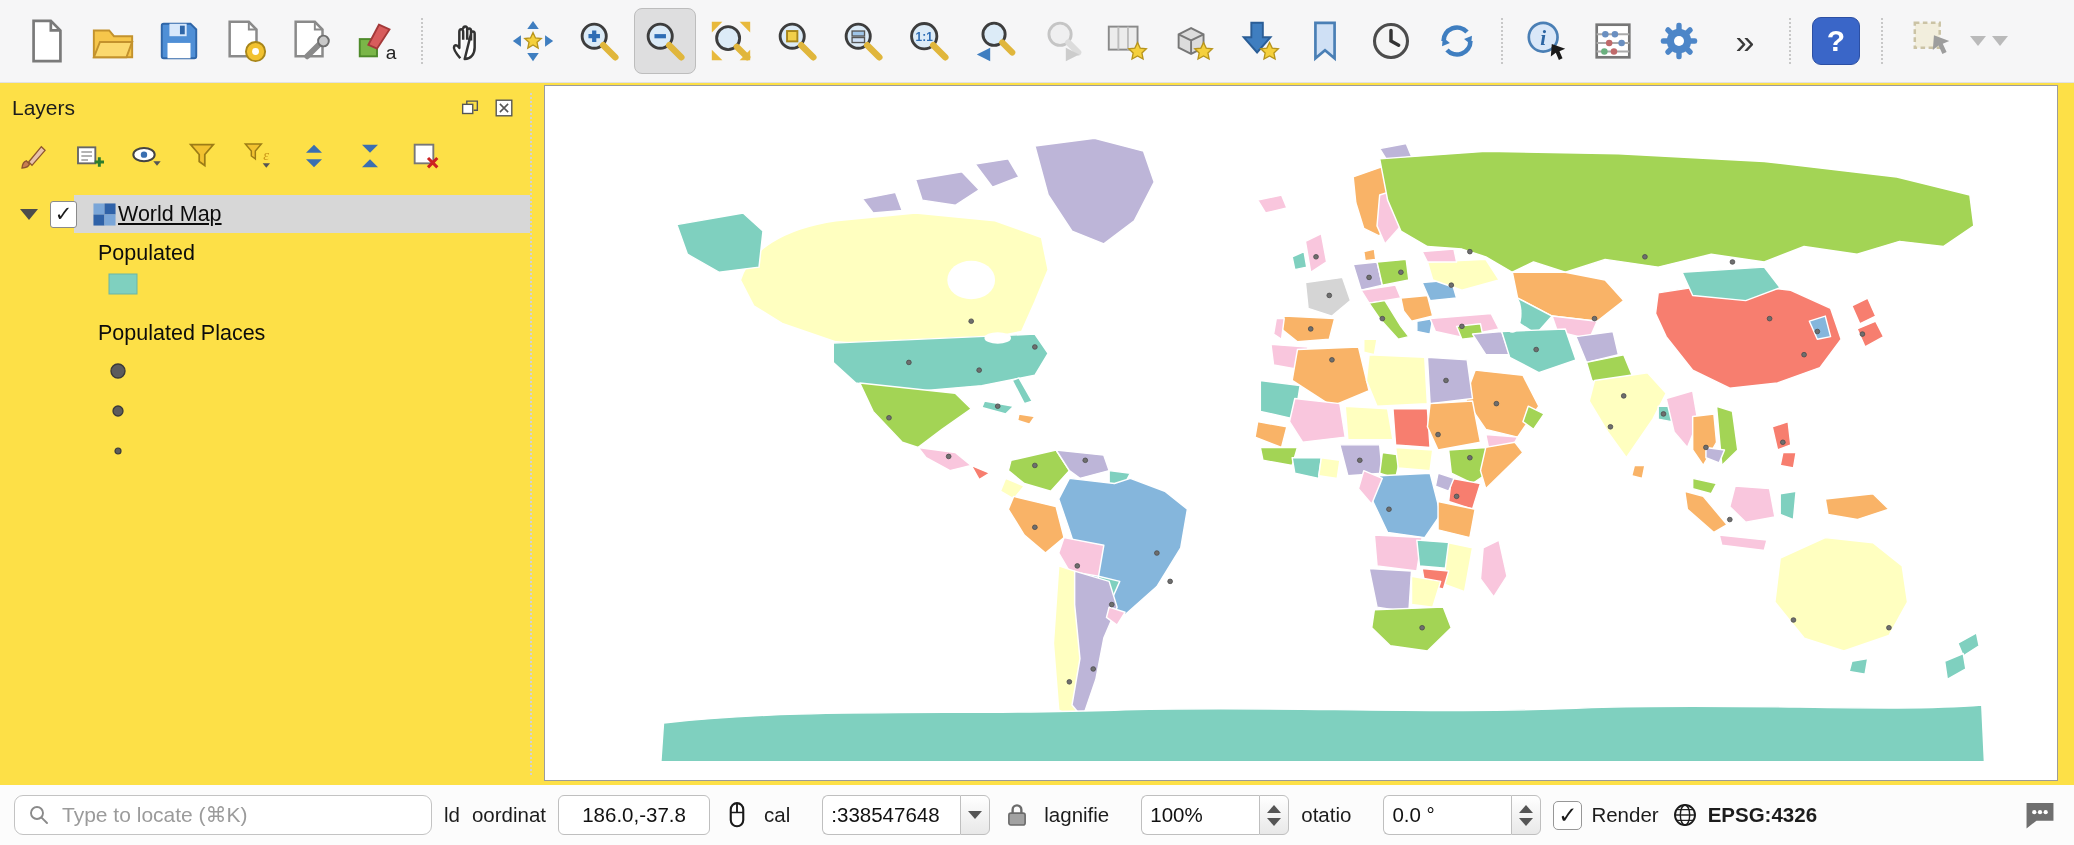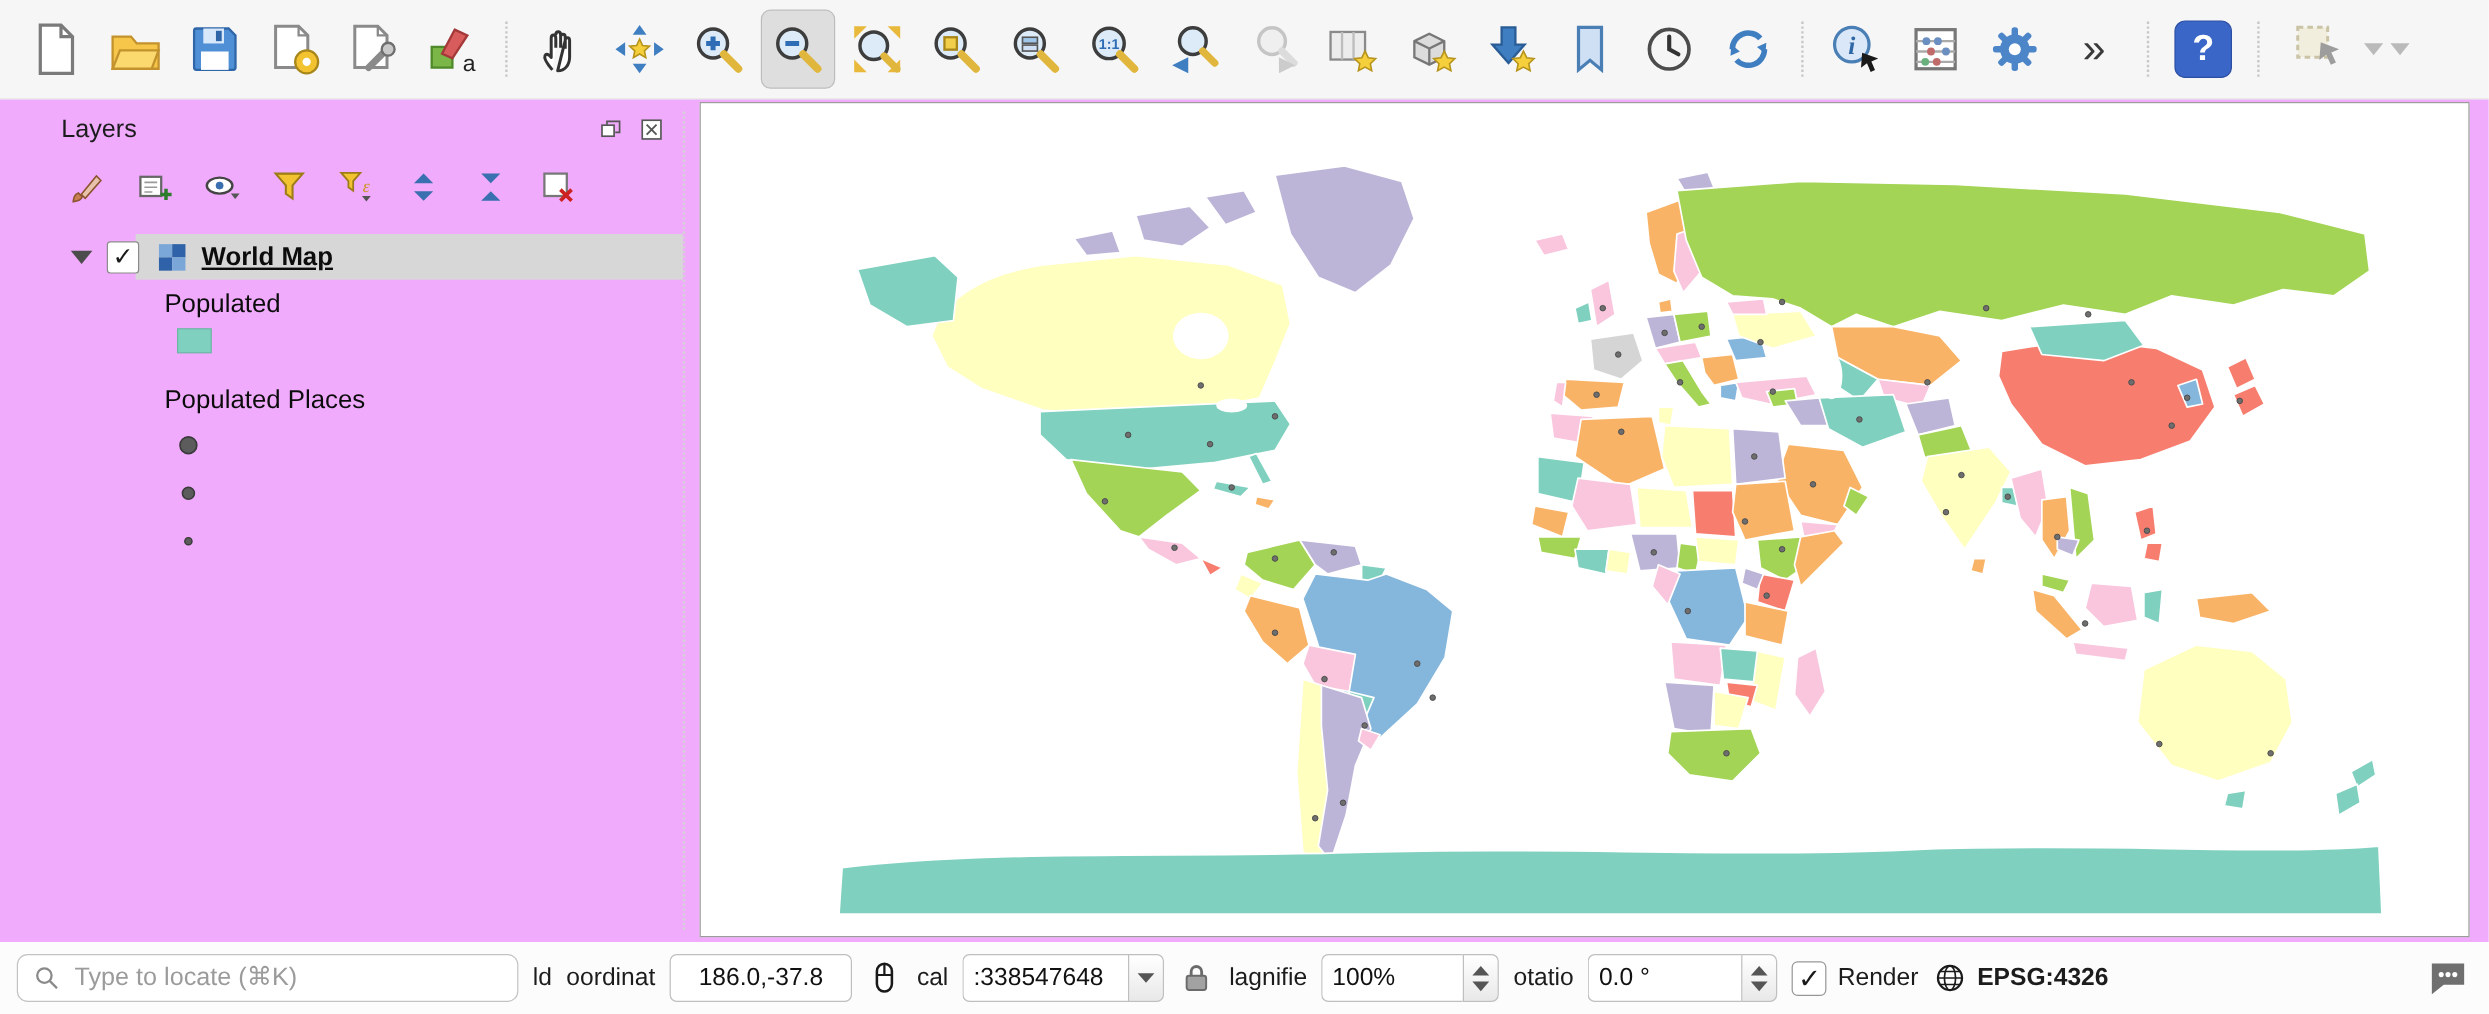--- a/index.html
+++ b/index.html
@@ -17,40 +17,40 @@
   .tsep{flex:0 0 0px;height:46px;border-left:2px dotted #c8c8c8;margin:0 9px;}
   .overflow{font-size:34px;color:#3a3a3a;background:none;border:none;padding:0 8px;height:66px;}
   .helpbtn{width:48px;height:48px;background:#3a66c8;border:1px solid #2c4fa3;border-radius:9px;
     color:#fff;font-size:30px;font-weight:bold;display:flex;align-items:center;justify-content:center;
     margin:0 8px;flex:0 0 auto;}
   .selgroup{display:flex;align-items:center;gap:6px;opacity:.55;margin-left:6px;}
   .caret-down{width:0;height:0;border-left:8px solid transparent;border-right:8px solid transparent;
     border-top:10px solid #8a8a8a;}
 
   
-  .main{flex:1 1 auto;display:flex;min-height:0;background:#f0abfc;padding-left:39px;}
+  .main{flex:1 1 auto;display:flex;min-height:0;background:#fde047;}
   .layers-panel{flex:0 0 530px;width:530px;padding:8px 0 0 12px;box-sizing:border-box;position:relative;}
   .panel-header{display:flex;align-items:center;height:34px;padding-right:14px;}
   .panel-title{font-size:21px;color:#1c1c1c;}
   .winbtns{margin-left:auto;display:flex;gap:10px;}
   .winbtn{width:24px;height:24px;background:none;border:none;padding:0;display:flex;align-items:center;justify-content:center;}
   .winbtn svg{width:22px;height:22px;}
   .panel-toolbar{display:flex;align-items:center;gap:16px;margin:10px 4px 16px 2px;height:42px;}
   .ptbtn{background:none;border:none;padding:0;width:40px;height:38px;display:flex;align-items:center;justify-content:center;}
   .ptbtn svg{width:32px;height:32px;}
 
   .tree{font-size:21.5px;color:#0c0c0c;position:relative;}
   .tree-row{display:flex;align-items:center;height:42px;position:relative;z-index:0;}
   .tree-row.selected::before{content:"";position:absolute;left:62px;right:0;top:2px;bottom:2px;background:#d7d7d7;z-index:-1;}
   .expander{width:0;height:0;border-left:9px solid transparent;border-right:9px solid transparent;
     border-top:11px solid #4c4c4c;margin:0 12px 0 8px;}
   .cb{width:25px;height:25px;border:1.5px solid #8a8a8a;border-radius:3px;background:#fff;
     display:flex;align-items:center;justify-content:center;font-size:21px;color:#1a1a1a;margin-right:14px;}
   .group-icon svg{width:27px;height:27px;display:block;}
-  .group-label{font-weight:bold;text-decoration:underline;margin-left:11px;}
+  .group-label{font-weight:normal;text-decoration:underline;}
   .child{margin-left:86px;}
   .child-label{height:36px;display:flex;align-items:center;}
   .child-sym{margin:2px 0 14px 10px;}
   .dotrow{height:40px;display:flex;align-items:center;margin-left:10px;}
 
   .splitter{flex:0 0 12px;border-left:2px dotted #d2d2d2;margin:10px 0;}
   .map-wrap{flex:1 1 auto;position:relative;}
   .map-canvas{position:absolute;left:0;top:2px;right:16px;bottom:4px;border:1px solid #9c9c9c;background:#fff;}
   .map-inner{position:absolute;left:92px;right:54px;top:42px;bottom:8px;}
   .map-inner svg{width:100%;height:100%;display:block;}
@@ -62,21 +62,21 @@
     display:flex;align-items:center;padding:0 12px;gap:9px;box-sizing:border-box;}
   .locator svg{width:24px;height:24px;flex:0 0 auto;}
   .locator input{border:none;outline:none;flex:1;font-size:21px;color:#4c1d95;background:transparent;
     font-family:"Liberation Sans",sans-serif;}
   .locator input::placeholder{color:#9b9b9b;}
   .sb-label{white-space:nowrap;}
   .sb-box{height:40px;border:1.5px solid #bfbfbf;border-radius:6px;background:#fff;box-sizing:border-box;
     font-size:20.5px;color:#111;font-family:"Liberation Sans",sans-serif;padding:0 8px;outline:none;}
   .coord{width:152px;text-align:center;}
   .combo,.spin{display:flex;align-items:stretch;height:40px;}
-  .combo input,.spin input{border-radius:6px 0 0 6px;border-right:none;}
+  .combo input,.spin input{border-radius:6px 0 0 6px;border-right:none;margin-left:20px;}
   .scaleval{width:138px;text-align:left;}
   .magval{width:118px;}
   .rotval{width:128px;}
   .dropbtn,.steppers{width:30px;border:1.5px solid #bfbfbf;border-radius:0 6px 6px 0;
     background:linear-gradient(#ffffff,#e8e8e8);display:flex;flex-direction:column;
     align-items:center;justify-content:center;gap:5px;box-sizing:border-box;padding:0;}
   .tri-up{width:0;height:0;border-left:7px solid transparent;border-right:7px solid transparent;border-bottom:8px solid #555;}
   .tri-dn{width:0;height:0;border-left:7px solid transparent;border-right:7px solid transparent;border-top:8px solid #555;}
   .check{width:27px;height:27px;border:1.5px solid #979797;border-radius:5px;background:#fff;
     display:flex;align-items:center;justify-content:center;font-size:23px;color:#1a1a1a;}

